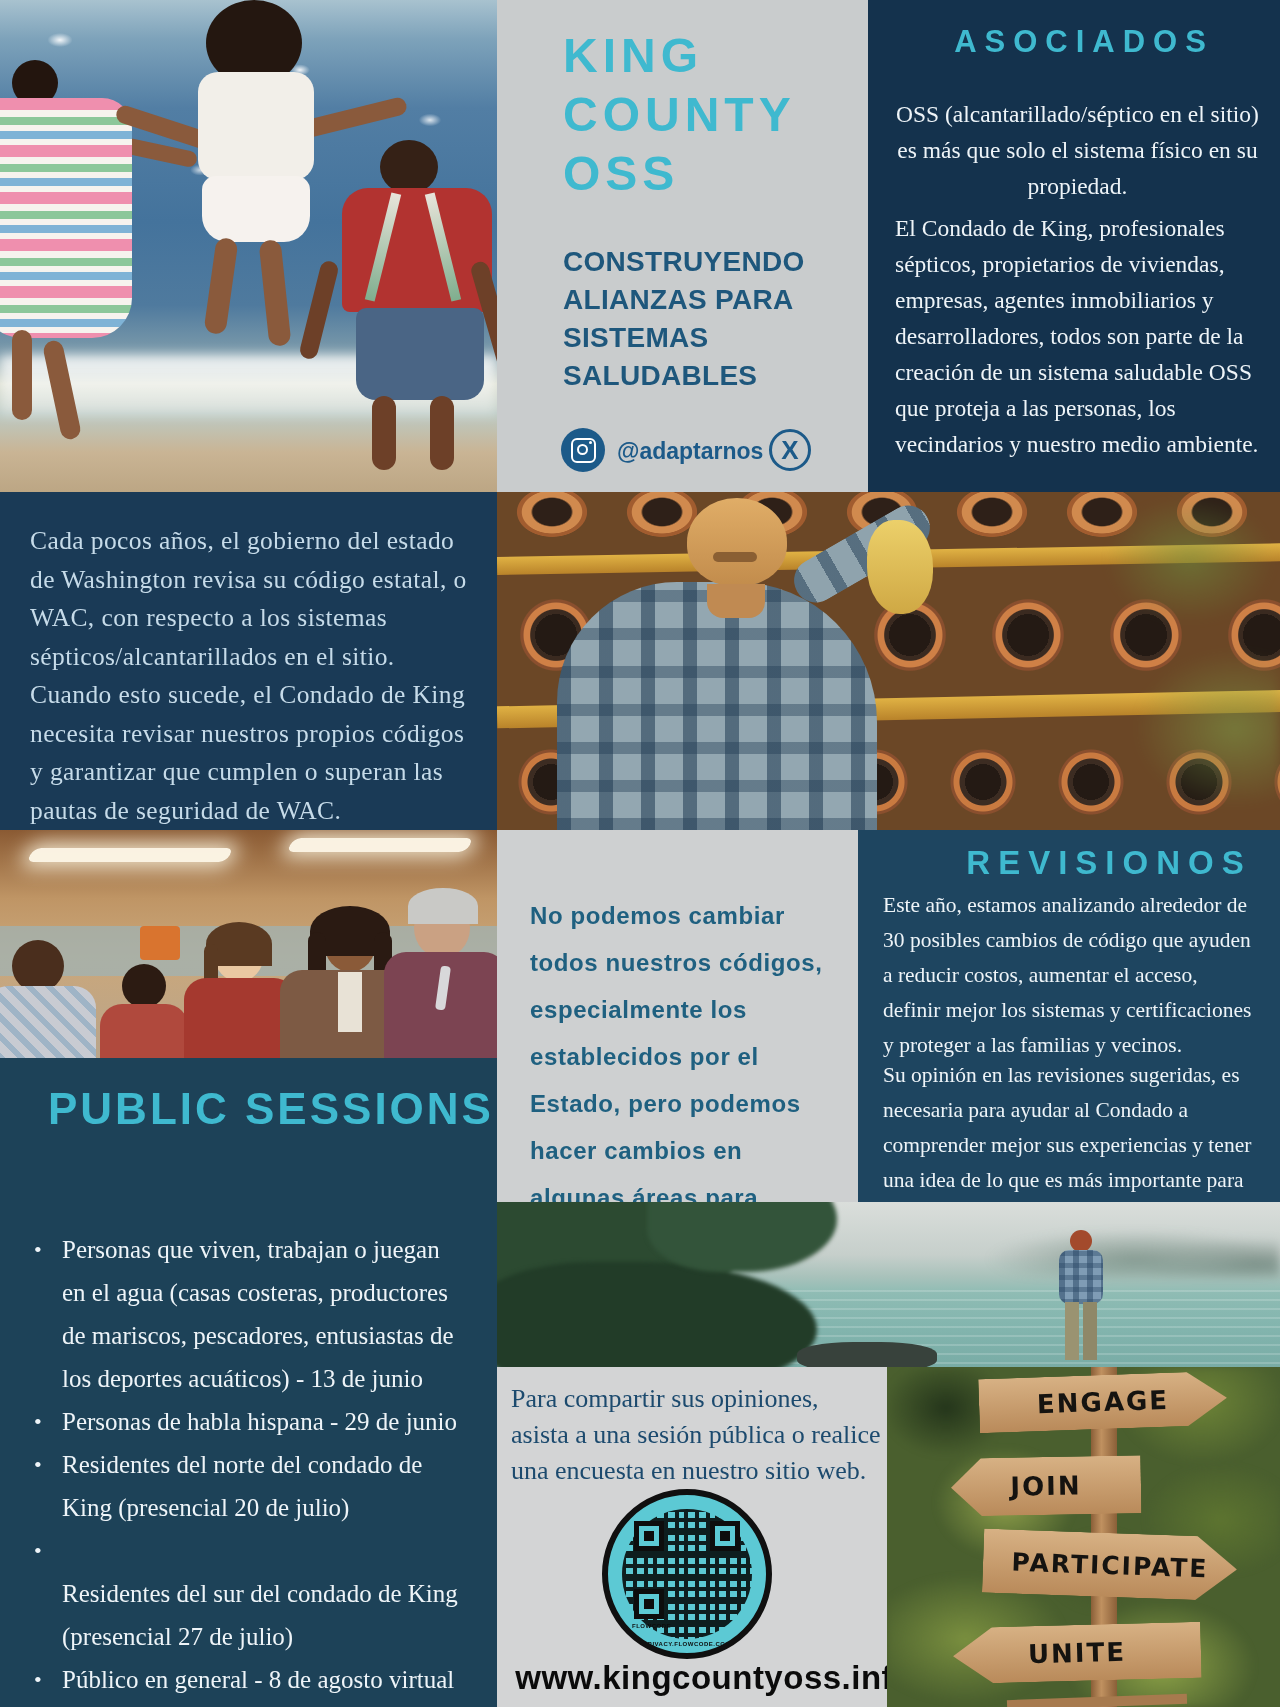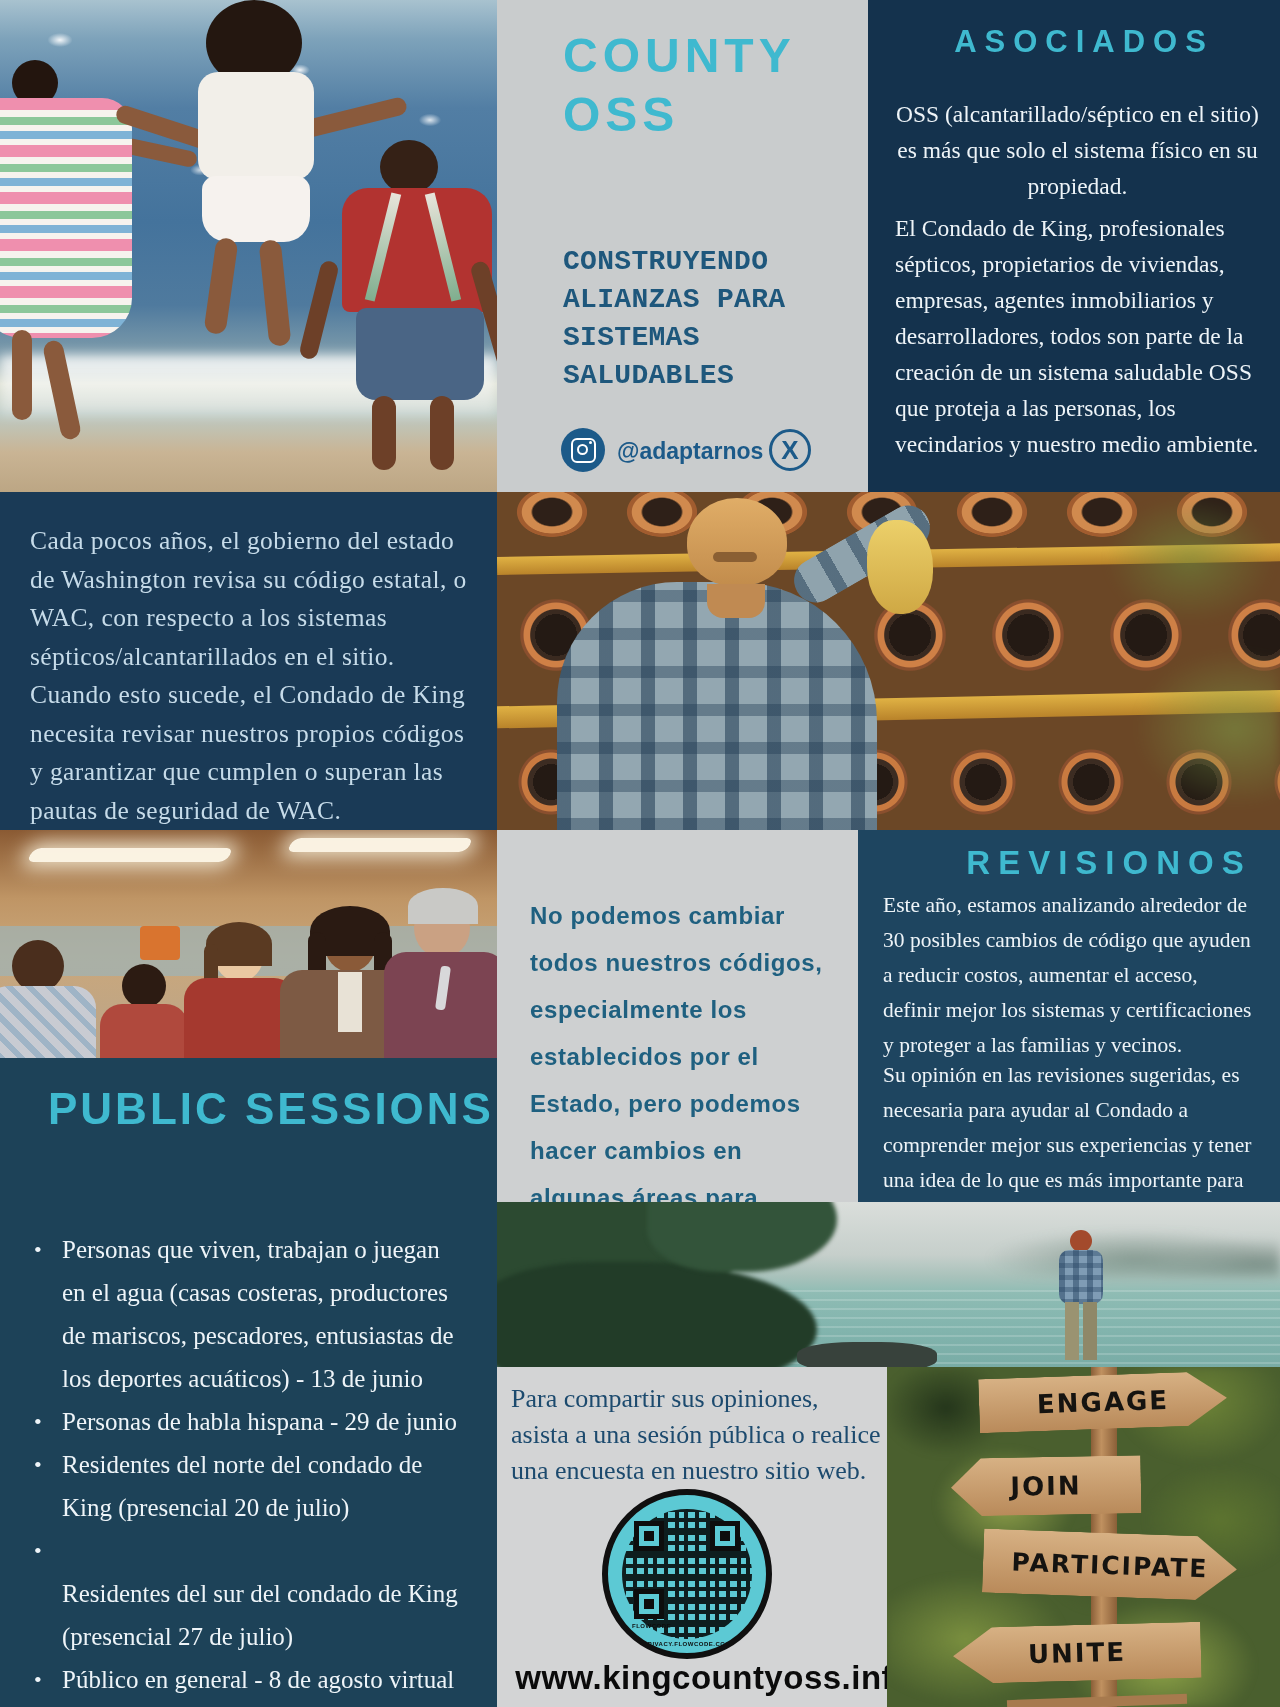--- a/index.html
+++ b/index.html
@@ -14,21 +14,21 @@
   .p-cada{left:0;top:492px;width:497px;height:338px;background:#1a3a56;}
   .p-nopodemos{left:497px;top:830px;width:361px;height:372px;background:#ced0d1;}
   .p-revisionos{left:858px;top:830px;width:422px;height:372px;background:#1e4560;}
   .p-public{left:0;top:1058px;width:497px;height:649px;background:#1d4258;}
   .p-share{left:497px;top:1367px;width:390px;height:340px;background:#d3d4d5;}
 
   
   .teal-h{font-family:"Liberation Sans",sans-serif;font-weight:bold;color:#3fb9cf;}
   .title-line{font-family:"Liberation Sans",sans-serif;font-weight:bold;font-size:48px;
               line-height:59px;letter-spacing:5px;color:#3fb9cf;}
-  .subtitle{font-family:Liberation Mono, monospace;font-weight:bold;font-size:28px;
+  .subtitle{font-family:Liberation Sans, sans-serif;font-weight:bold;font-size:28px;
             line-height:38px;color:#1e577c;letter-spacing:.3px;}
   .serif-body{color:#eef4f8;}
   .h-asociados{font-size:31px;letter-spacing:8px;text-align:center;padding-left:10px;}
   .h-revisionos{font-size:33px;letter-spacing:8px;text-align:center;}
   .h-public{font-size:44px;letter-spacing:3px;}
   .np-text{font-family:"Liberation Sans",sans-serif;font-weight:bold;font-size:24px;
            line-height:47px;color:#1f6080;letter-spacing:.6px;}
   .share-text{font-size:26px;line-height:36px;color:#1c4a6e;}
   .website{font-family:"Liberation Sans",sans-serif;font-weight:bold;font-size:33px;
            color:#0b0b0b;text-align:center;letter-spacing:.5px;}
@@ -147,20 +147,21 @@
       <div class="abs" style="left:36px;top:168px;width:128px;height:92px;border-radius:10px 10px 20px 20px;background:#4a6585;"></div>
       <div class="limb" style="left:52px;top:256px;width:24px;height:74px;background:#6d4028;"></div>
       <div class="limb" style="left:110px;top:256px;width:24px;height:74px;background:#6d4028;"></div>
       <div class="limb" style="left:-10px;top:120px;width:18px;height:100px;transform:rotate(14deg);background:#6d4028;"></div>
       <div class="limb" style="left:164px;top:120px;width:18px;height:110px;transform:rotate(-16deg);background:#6d4028;"></div>
     </div>
   </div>
 
   <div class="panel p-title">
     <div class="abs" style="left:66px;top:26px;">
+      <div class="title-line">KING</div>
       <div class="title-line">COUNTY</div>
       <div class="title-line">OSS</div>
     </div>
     <div class="abs subtitle" style="left:66px;top:243px;width:260px;">CONSTRUYENDO ALIANZAS PARA SISTEMAS SALUDABLES</div>
     <div class="ig-circle" style="left:64px;top:428px;">
       <span class="ig-cam">
         <span class="ig-lens"></span>
           <span class="ig-flash"></span>
       </span>
     </div>

